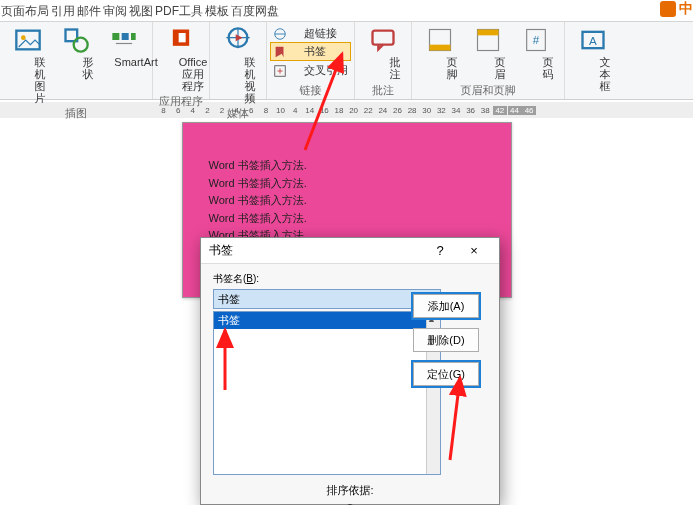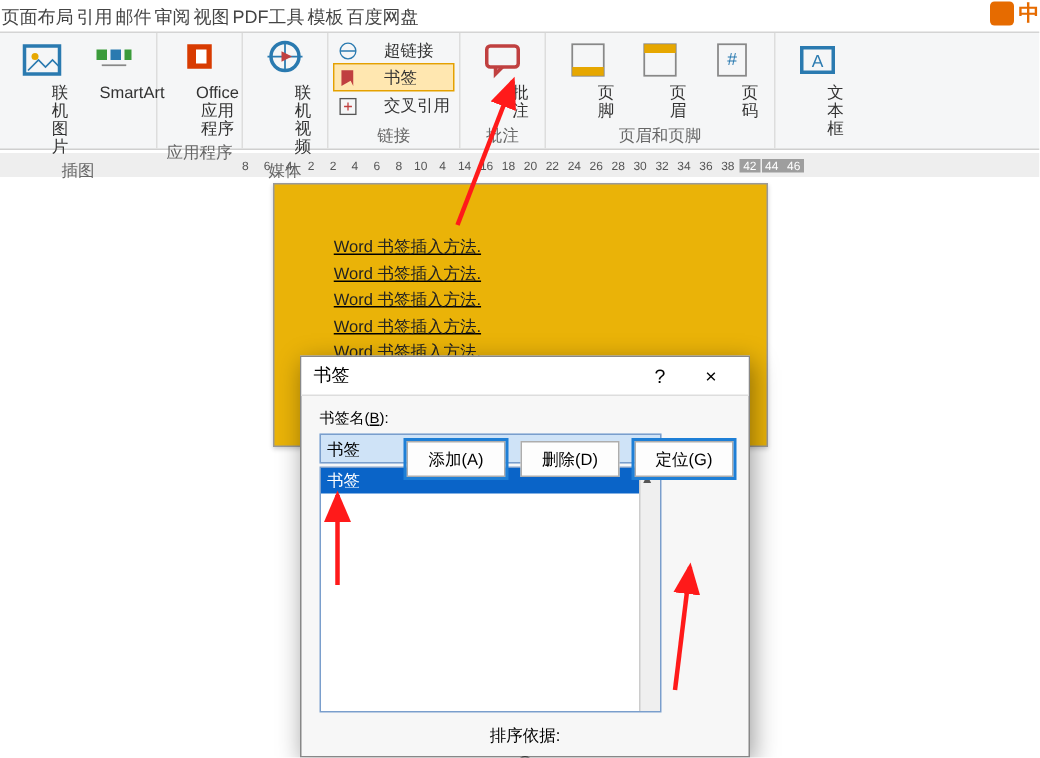--- a/index.html
+++ b/index.html
@@ -24,37 +24,37 @@
 .small-item.hl { background: #ffe7b0; outline: 1px solid #e5a100; }
 
 
 .ruler-h { height: 16px; background: #eee; display:flex; align-items:center; justify-content:center; font-size:8px; color:#555; margin-top:2px;}
 .ruler-ticks { width: 380px; display:flex; justify-content:space-between; }
 .ruler-ticks span { width: 14px; text-align:center; }
 .ruler-ticks .dark { background:#9e9e9e; color:#fff; }
 
 
 .doc-wrap { display:flex; justify-content:center; margin-top:4px; }
-.doc { width: 330px; background:#eab308; border:1px solid #999; padding: 34px 40px; box-shadow: 0 1px 3px rgba(0,0,0,.2); text-decoration: underline; }
+.doc { width: 330px; background:#ec4899; border:1px solid #999; padding: 34px 26px; box-shadow: 0 1px 3px rgba(0,0,0,.2); }
 .doc p { font-size: 11px; color:#222; line-height: 1.6; }
 
 
 .dialog { position:absolute; left:200px; top:237px; width:300px; height:268px; background:#f7f7f7; border:1px solid #888; box-shadow: 2px 4px 16px rgba(0,0,0,.4); font-size:12px; }
 .dlg-title { display:flex; justify-content:space-between; align-items:center; height:26px; padding: 0 8px; background:#fff; border-bottom:1px solid #ddd; }
 .dlg-title .t { flex:1; }
 .dlg-title .btn { width:34px; text-align:center; font-size:13px; cursor:pointer; }
 .dlg-body { padding: 8px 12px; }
 .field-label { font-size: 10px; margin-bottom: 3px; }
 .field-label u { text-decoration: underline; }
 .inp { width: 228px; height: 20px; border:1px solid #7a9ecc; background:#fff; font-size:11px; padding: 2px 4px; }
 .listbox { width: 228px; height: 164px; border:1px solid #7a9ecc; background:#fff; margin-top:2px; overflow:hidden; position:relative; }
 .listbox .sel { background:#0a64c8; color:#fff; font-size:11px; padding:1px 4px; }
 .listbox .scrollbar { position:absolute; right:0; top:0; width:14px; height:100%; background:#efefef; border-left:1px solid #ccc; }
 .listbox .scrollbar .arrow { height:14px; display:flex; align-items:center; justify-content:center; font-size:9px; color:#555; }
-.side-btns { position:absolute; right:10px; top:56px; display:flex; flex-direction:row; gap:10px; }
+.side-btns { position:absolute; right:20px; top:56px; display:flex; flex-direction:column; gap:10px; }
 .side-btns button { width: 66px; height: 24px; background:#fdfdfd; border:1px solid #adadad; font-size:11px; }
 .side-btns button.primary { outline:2px solid #1e7fd6; }
 .sort-row { font-size: 11px; margin-top: 8px; display:flex; align-items:center; gap:6px;flex-direction:column; }
 .sort-row .radio { width:10px; height:10px; border:1px solid #333; border-radius:50%; display:inline-block; }
 
 
 .arrow { position:absolute; pointer-events:none; }
 
 
 .topcorner { position:absolute; right:0; top:0; font-size:14px; font-weight:bold; color:#e66b00; display:flex; align-items:center; gap:3px;}
@@ -83,20 +83,27 @@
 
   <div class="group">
     <div class="group-items">
       <div class="big-btn">
           <svg class="ic" viewBox="0 0 24 24">
             <rect x="2" y="4" width="20" height="16" fill="none" stroke="#2a7ab0" stroke-width="2"></rect>
             <circle cx="8" cy="10" r="2" fill="#e6a700"></circle>
             <path d="M4 18 L10 12 L14 16 L18 12 L22 16" fill="none" stroke="#2a7ab0"></path>
           </svg>
           <span>联机图片</span>
+        </div>
+      <div class="big-btn">
+          <svg class="ic" viewBox="0 0 24 24">
+            <rect x="3" y="3" width="10" height="10" fill="none" stroke="#2a7ab0" stroke-width="2"></rect>
+            <circle cx="16" cy="16" r="6" fill="none" stroke="#3b9b3b" stroke-width="2"></circle>
+          </svg>
+          <span>形状</span>
         </div>
       <div class="big-btn">
           <svg class="ic" viewBox="0 0 24 24">
             <rect x="2" y="6" width="6" height="6" fill="#3b9b3b"></rect>
             <rect x="10" y="6" width="6" height="6" fill="#2a7ab0"></rect>
             <rect x="18" y="6" width="4" height="6" fill="#3b9b3b"></rect>
             <path d="M5 15 L19 15" stroke="#888"></path>
           </svg>
           <span>SmartArt</span>
         </div>

